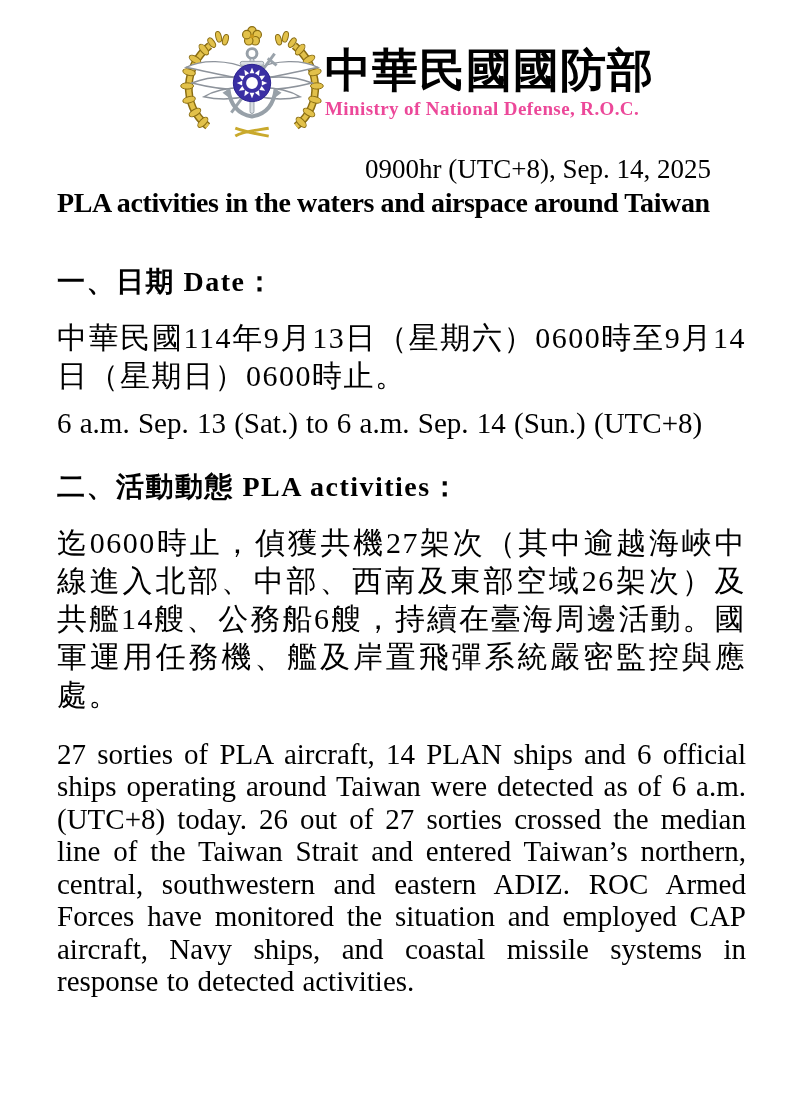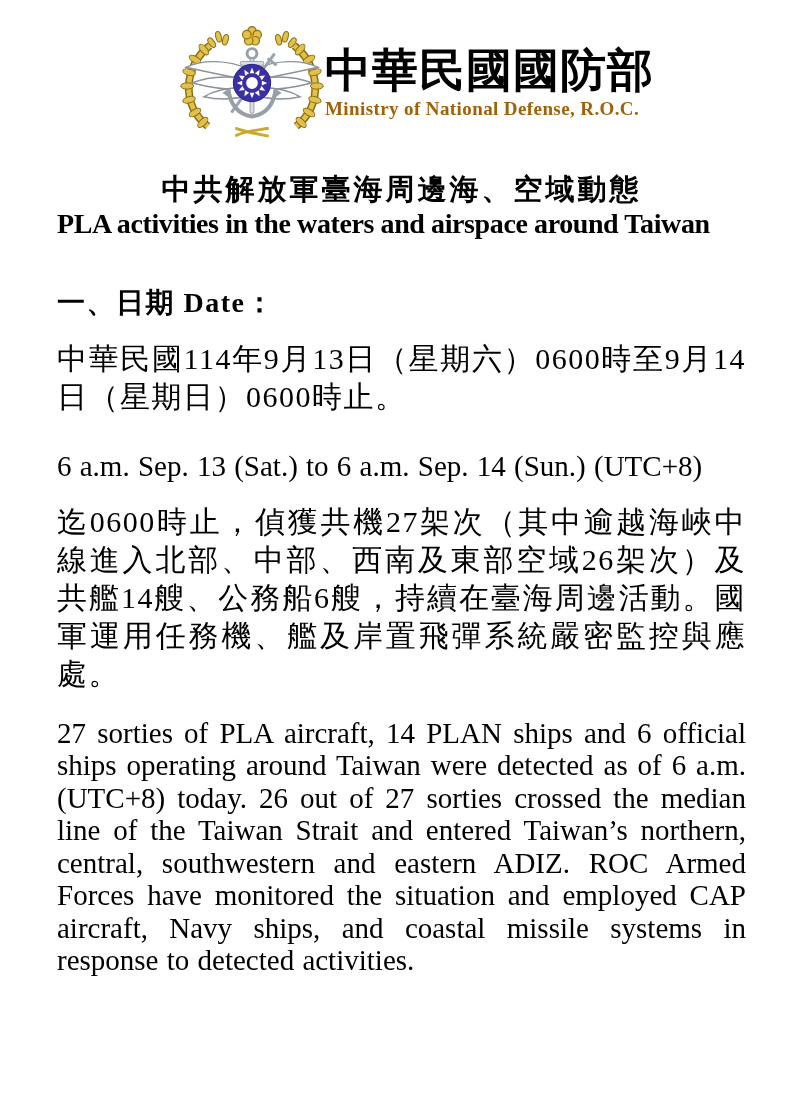--- a/index.html
+++ b/index.html
@@ -33,21 +33,21 @@
   .org-cn {
     font-size: 46px;
     line-height: 50px;
     font-weight: 600;
     letter-spacing: 1px;
     white-space: nowrap;
   }
   .org-en {
     font-size: 19px;
     font-weight: bold;
-    color: #a16207;
+    color: #ec4899;
     letter-spacing: 0.4px;
     margin-top: 2px;
     white-space: nowrap;
   }
   
   .release {
     margin-top: 12px;
     margin-left: 308px;
     font-size: 27px;
     line-height: 31px;
@@ -81,21 +81,21 @@
   .sec-heading.second { margin-top: 30px; }
   p { margin: 0; }
   .body-cn {
     margin-top: 20px;
     font-size: 30px;
     line-height: 38px;
     letter-spacing: 1.5px;
     text-align: justify;
   }
   .body-en {
-    margin-top: 34px;
+    margin-top: 12px;
     font-size: 29px;
     line-height: 32.5px;
     word-spacing: 1px;
   }
   .body-en.justified { text-align: justify; margin-top: 24px; }
 </style>
 </head>
 <body>
 
 <div class="page">
@@ -182,25 +182,26 @@
       </g>
       <circle cx="77" cy="10.5" r="2.2" fill="#C9991C"></circle>
     </svg>
     <div class="org">
       <div class="org-cn">中華民國國防部</div>
       <div class="org-en">Ministry of National Defense, R.O.C.</div>
     </div>
   </div>
 
   <div class="release">
+    <div class="en-line">0900hr (UTC+8), Sep. 14, 2025</div>
   </div>
 
-  <div class="title-cn">中共解放軍臺海周邊海、空域動態</div>
   <div class="title-en">PLA activities in the waters and airspace around Taiwan</div>
 
   <div class="sec-heading">一、日期 Date：</div>
   <p class="body-cn">中華民國114年9月13日（星期六）0600時至9月14日（星期日）0600時止。</p>
   <p class="body-en">6 a.m. Sep. 13 (Sat.) to 6 a.m. Sep. 14 (Sun.) (UTC+8)</p>
 
+  <div class="sec-heading second">二、活動動態 PLA activities：</div>
   <p class="body-cn">迄0600時止，偵獲共機27架次（其中逾越海峽中線進入北部、中部、西南及東部空域26架次）及共艦14艘、公務船6艘，持續在臺海周邊活動。國軍運用任務機、艦及岸置飛彈系統嚴密監控與應處。</p>
   <p class="body-en justified">27 sorties of PLA aircraft, 14 PLAN ships and 6 official ships operating around Taiwan were detected as of 6 a.m. (UTC+8) today. 26 out of 27 sorties crossed the median line of the Taiwan Strait and entered Taiwan’s northern, central, southwestern and eastern ADIZ. ROC Armed Forces have monitored the situation and employed CAP aircraft, Navy ships, and coastal missile systems in response to detected activities.</p>
 
 </div>
 
 </body></html>

